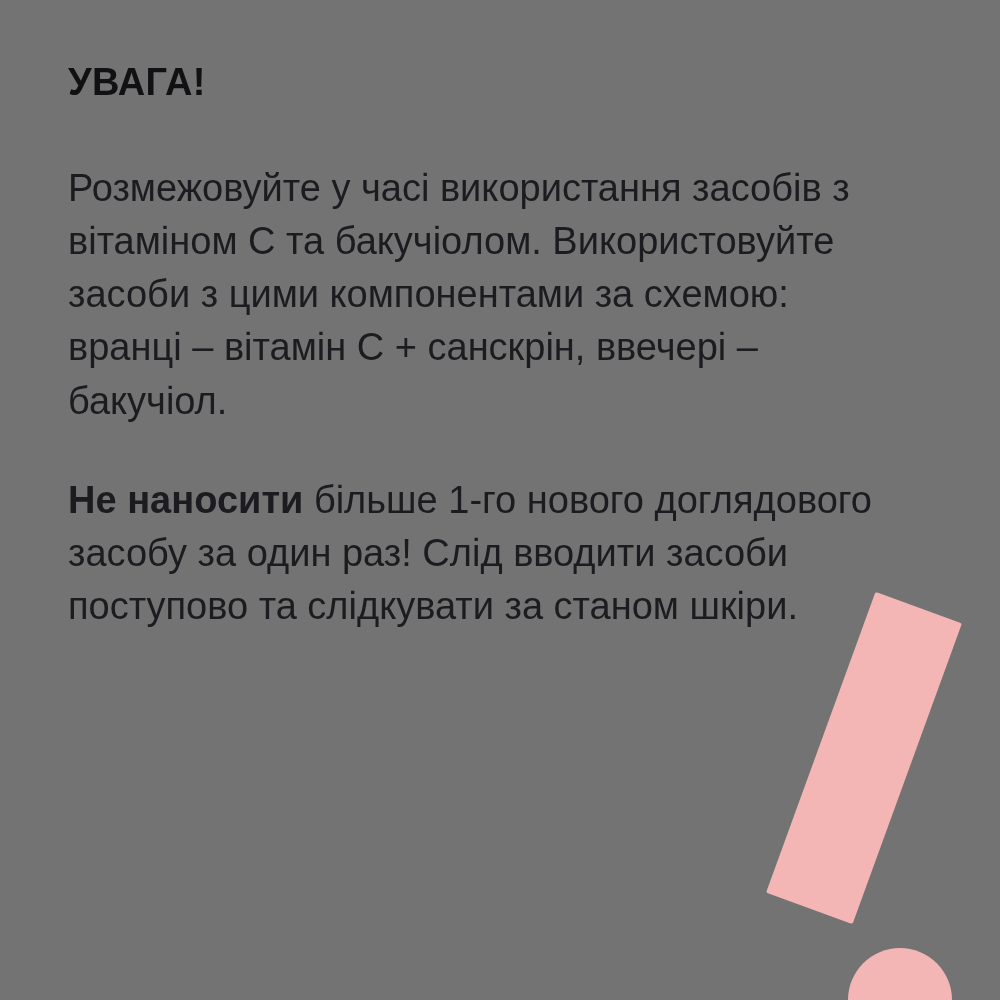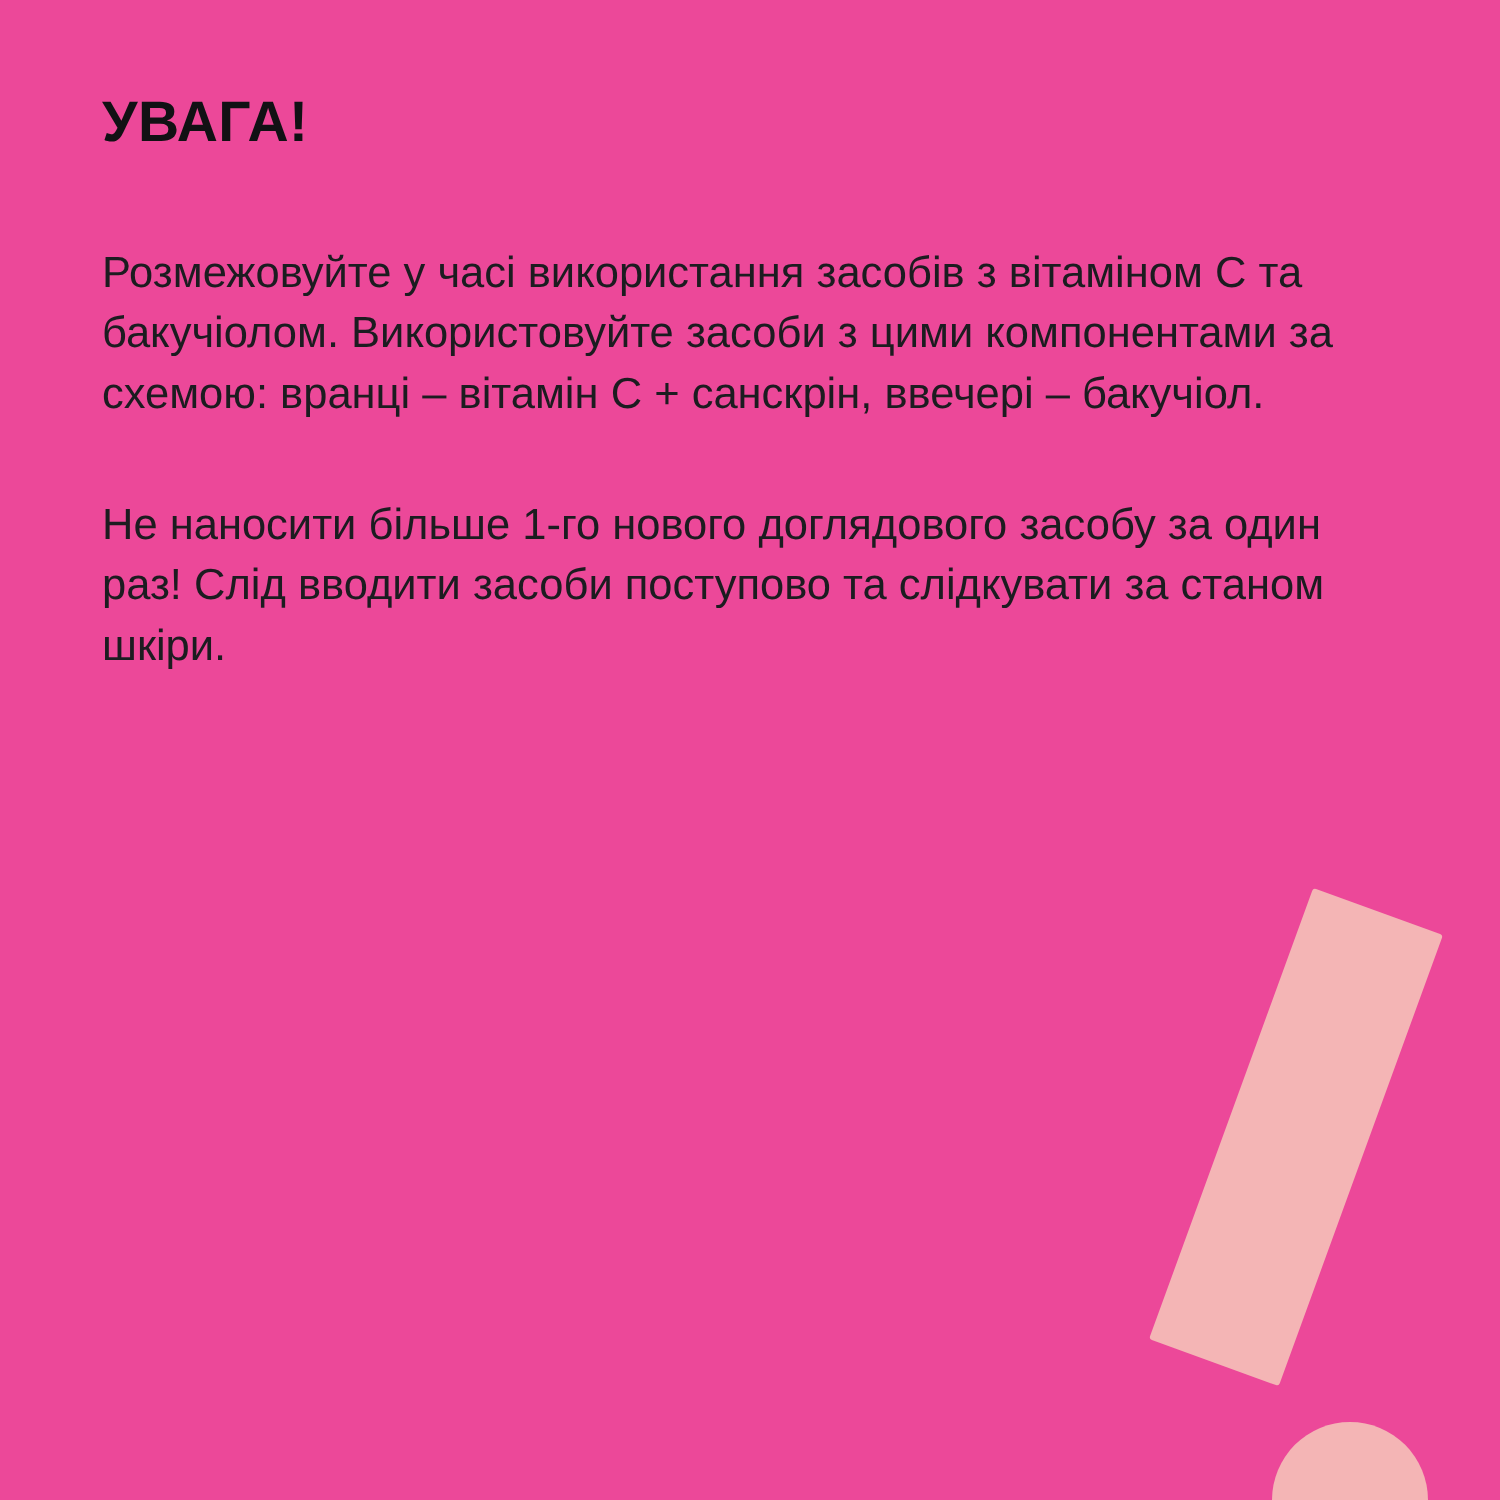--- a/index.html
+++ b/index.html
@@ -12,21 +12,21 @@
     background: #ffffff;
     font-family: "Liberation Sans", sans-serif;
     color: #16161a;
     overflow: hidden;
   }
   .page {
     position: relative;
     width: 1000px;
     height: 1000px;
     overflow: hidden;
-    background: #ec4899;
+    background: #737373;
   }
 
   
   .deco-exclam {
     position: absolute;
     right: 0;
     bottom: 0;
     width: 260px;
     height: 420px;
     pointer-events: none;
@@ -62,32 +62,32 @@
   h1.title {
     font-size: 38px;
     line-height: 1.1;
     font-weight: bold;
     letter-spacing: 0.3px;
     margin: 0 0 58px 0;
     color: #111114;
   }
 
   p.para {
-    font-size: 29px;
+    font-size: 38px;
     line-height: 1.40;
     margin: 0 0 46px 0;
     color: #1c1c20;
     max-width: 830px;
     font-weight: 400;
   }
   p.para:last-of-type {
     margin-bottom: 0;
   }
   .bold {
-    font-weight: normal;
+    font-weight: bold;
   }
 </style>
 </head>
 <body>
 
 <div class="page">
 
   <div class="deco-exclam">
     <div class="deco-bar"></div>
     <div class="deco-dot"></div>

